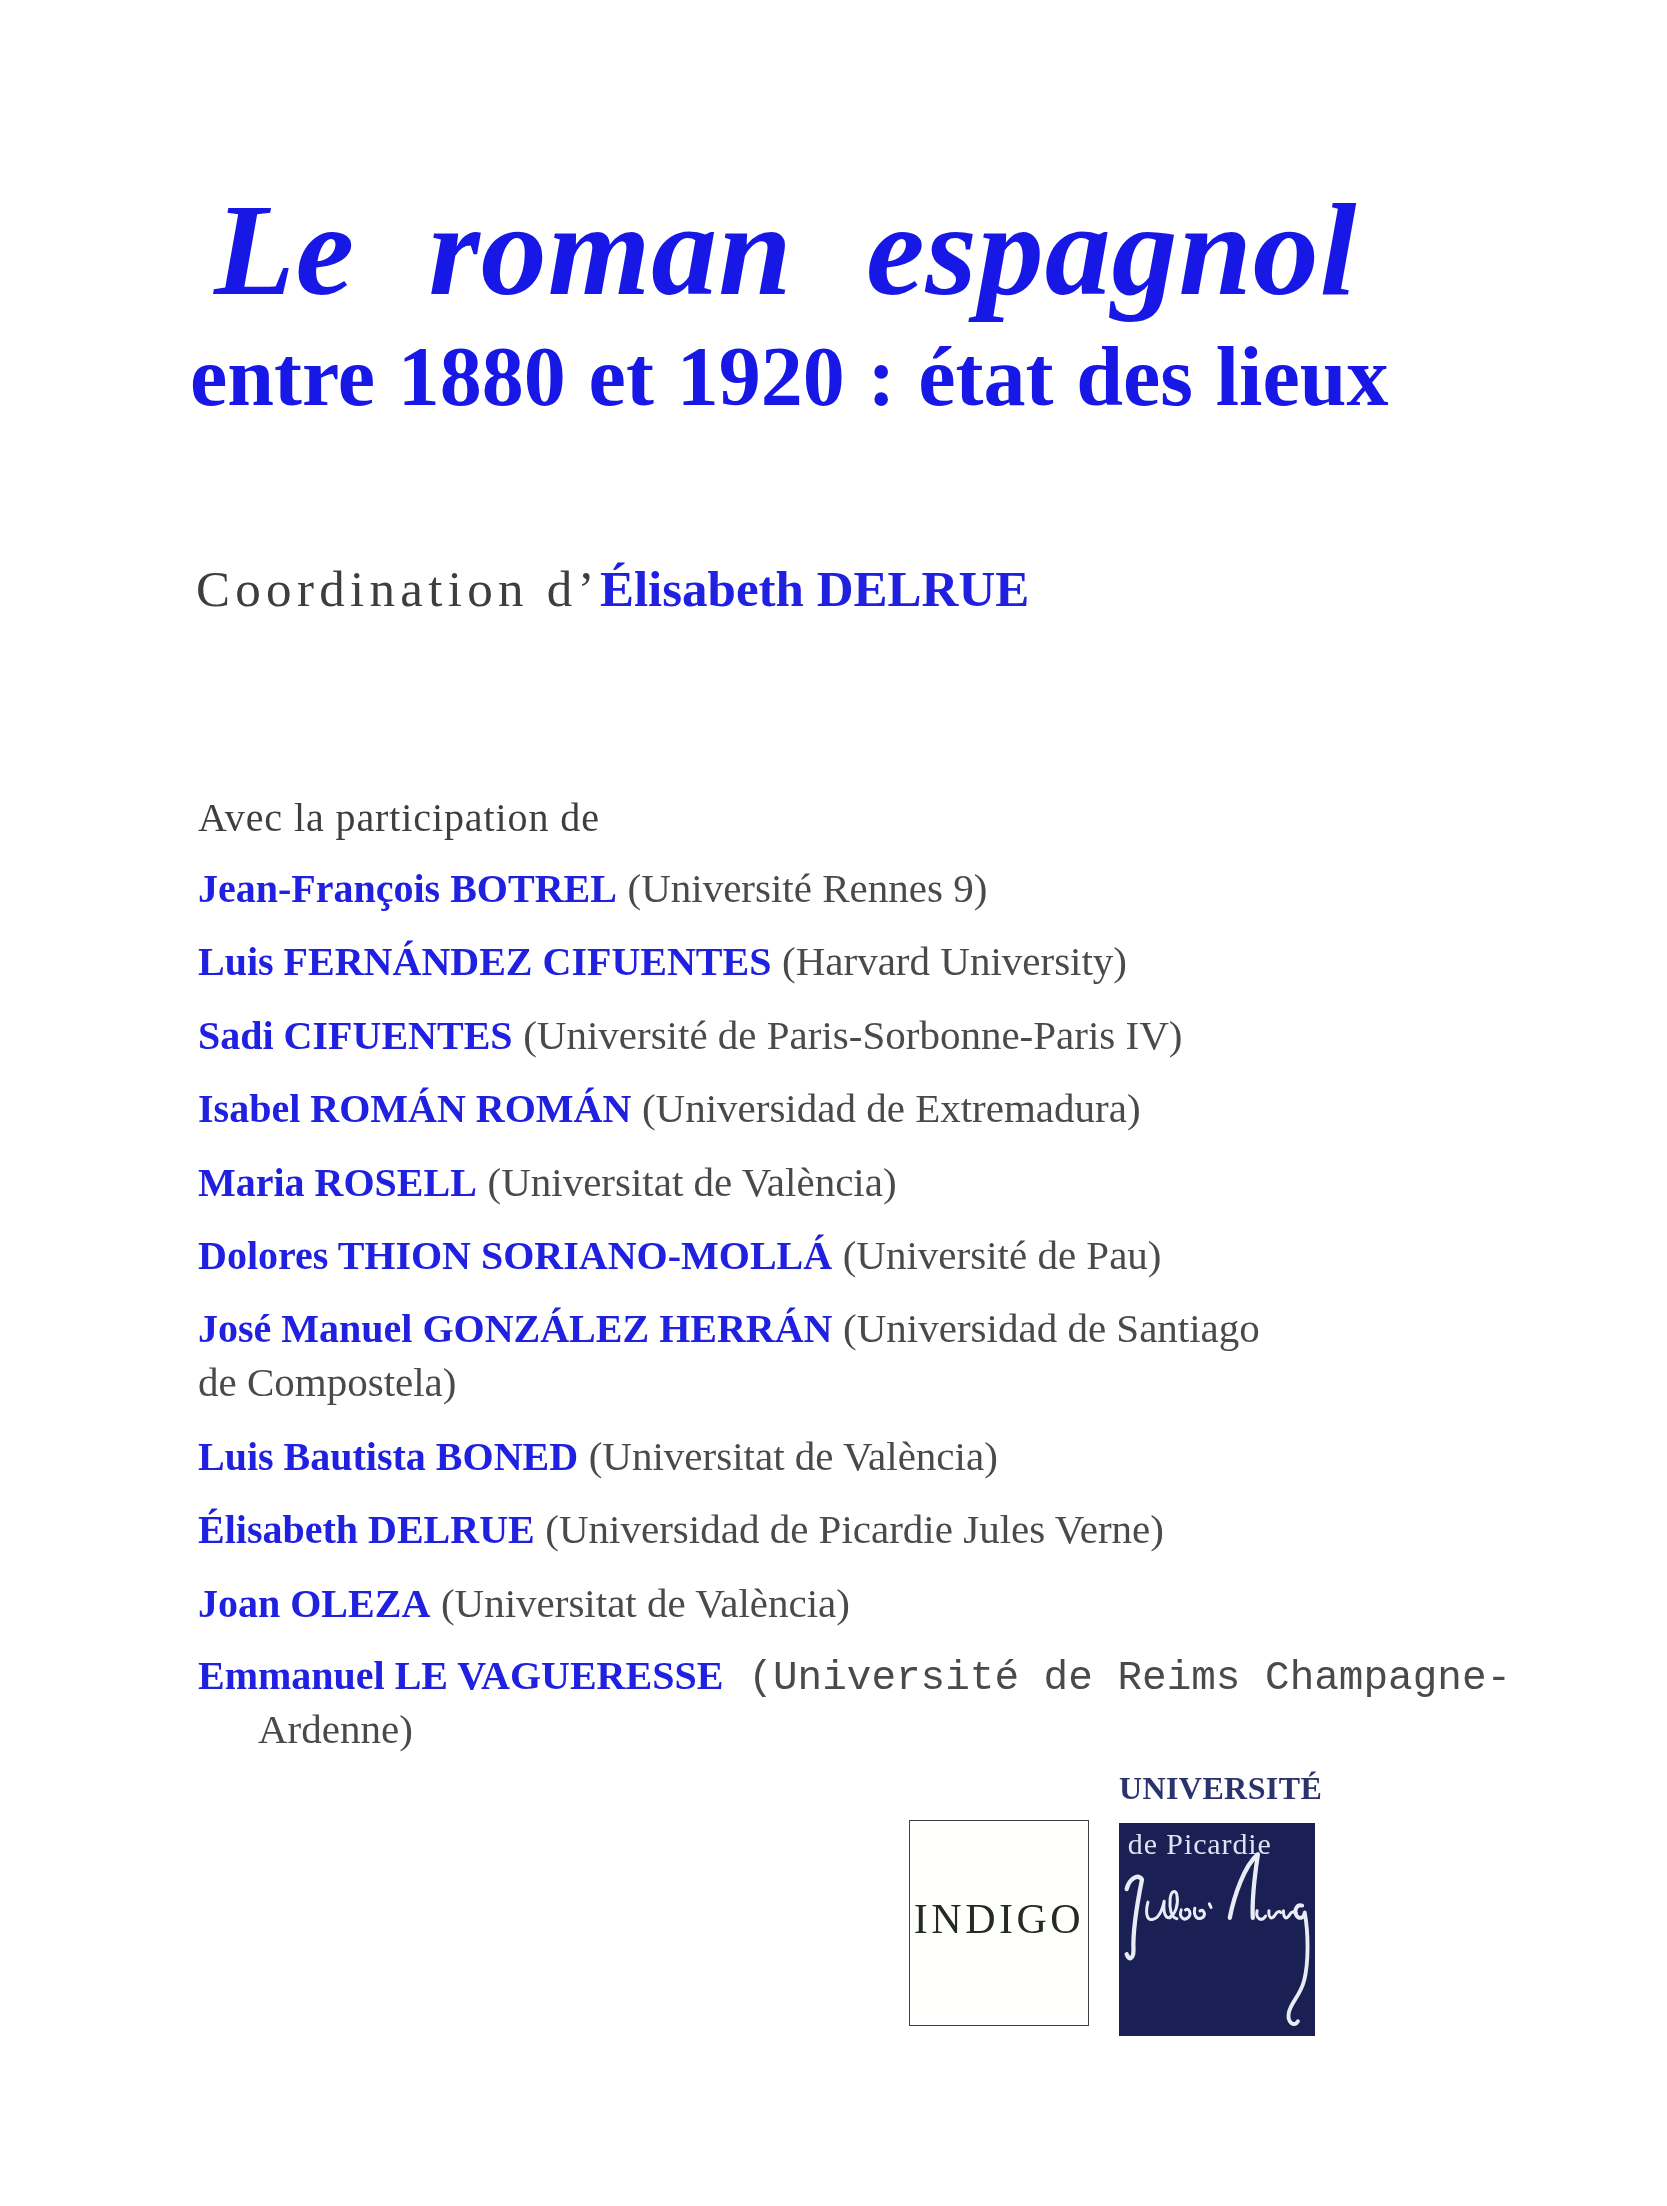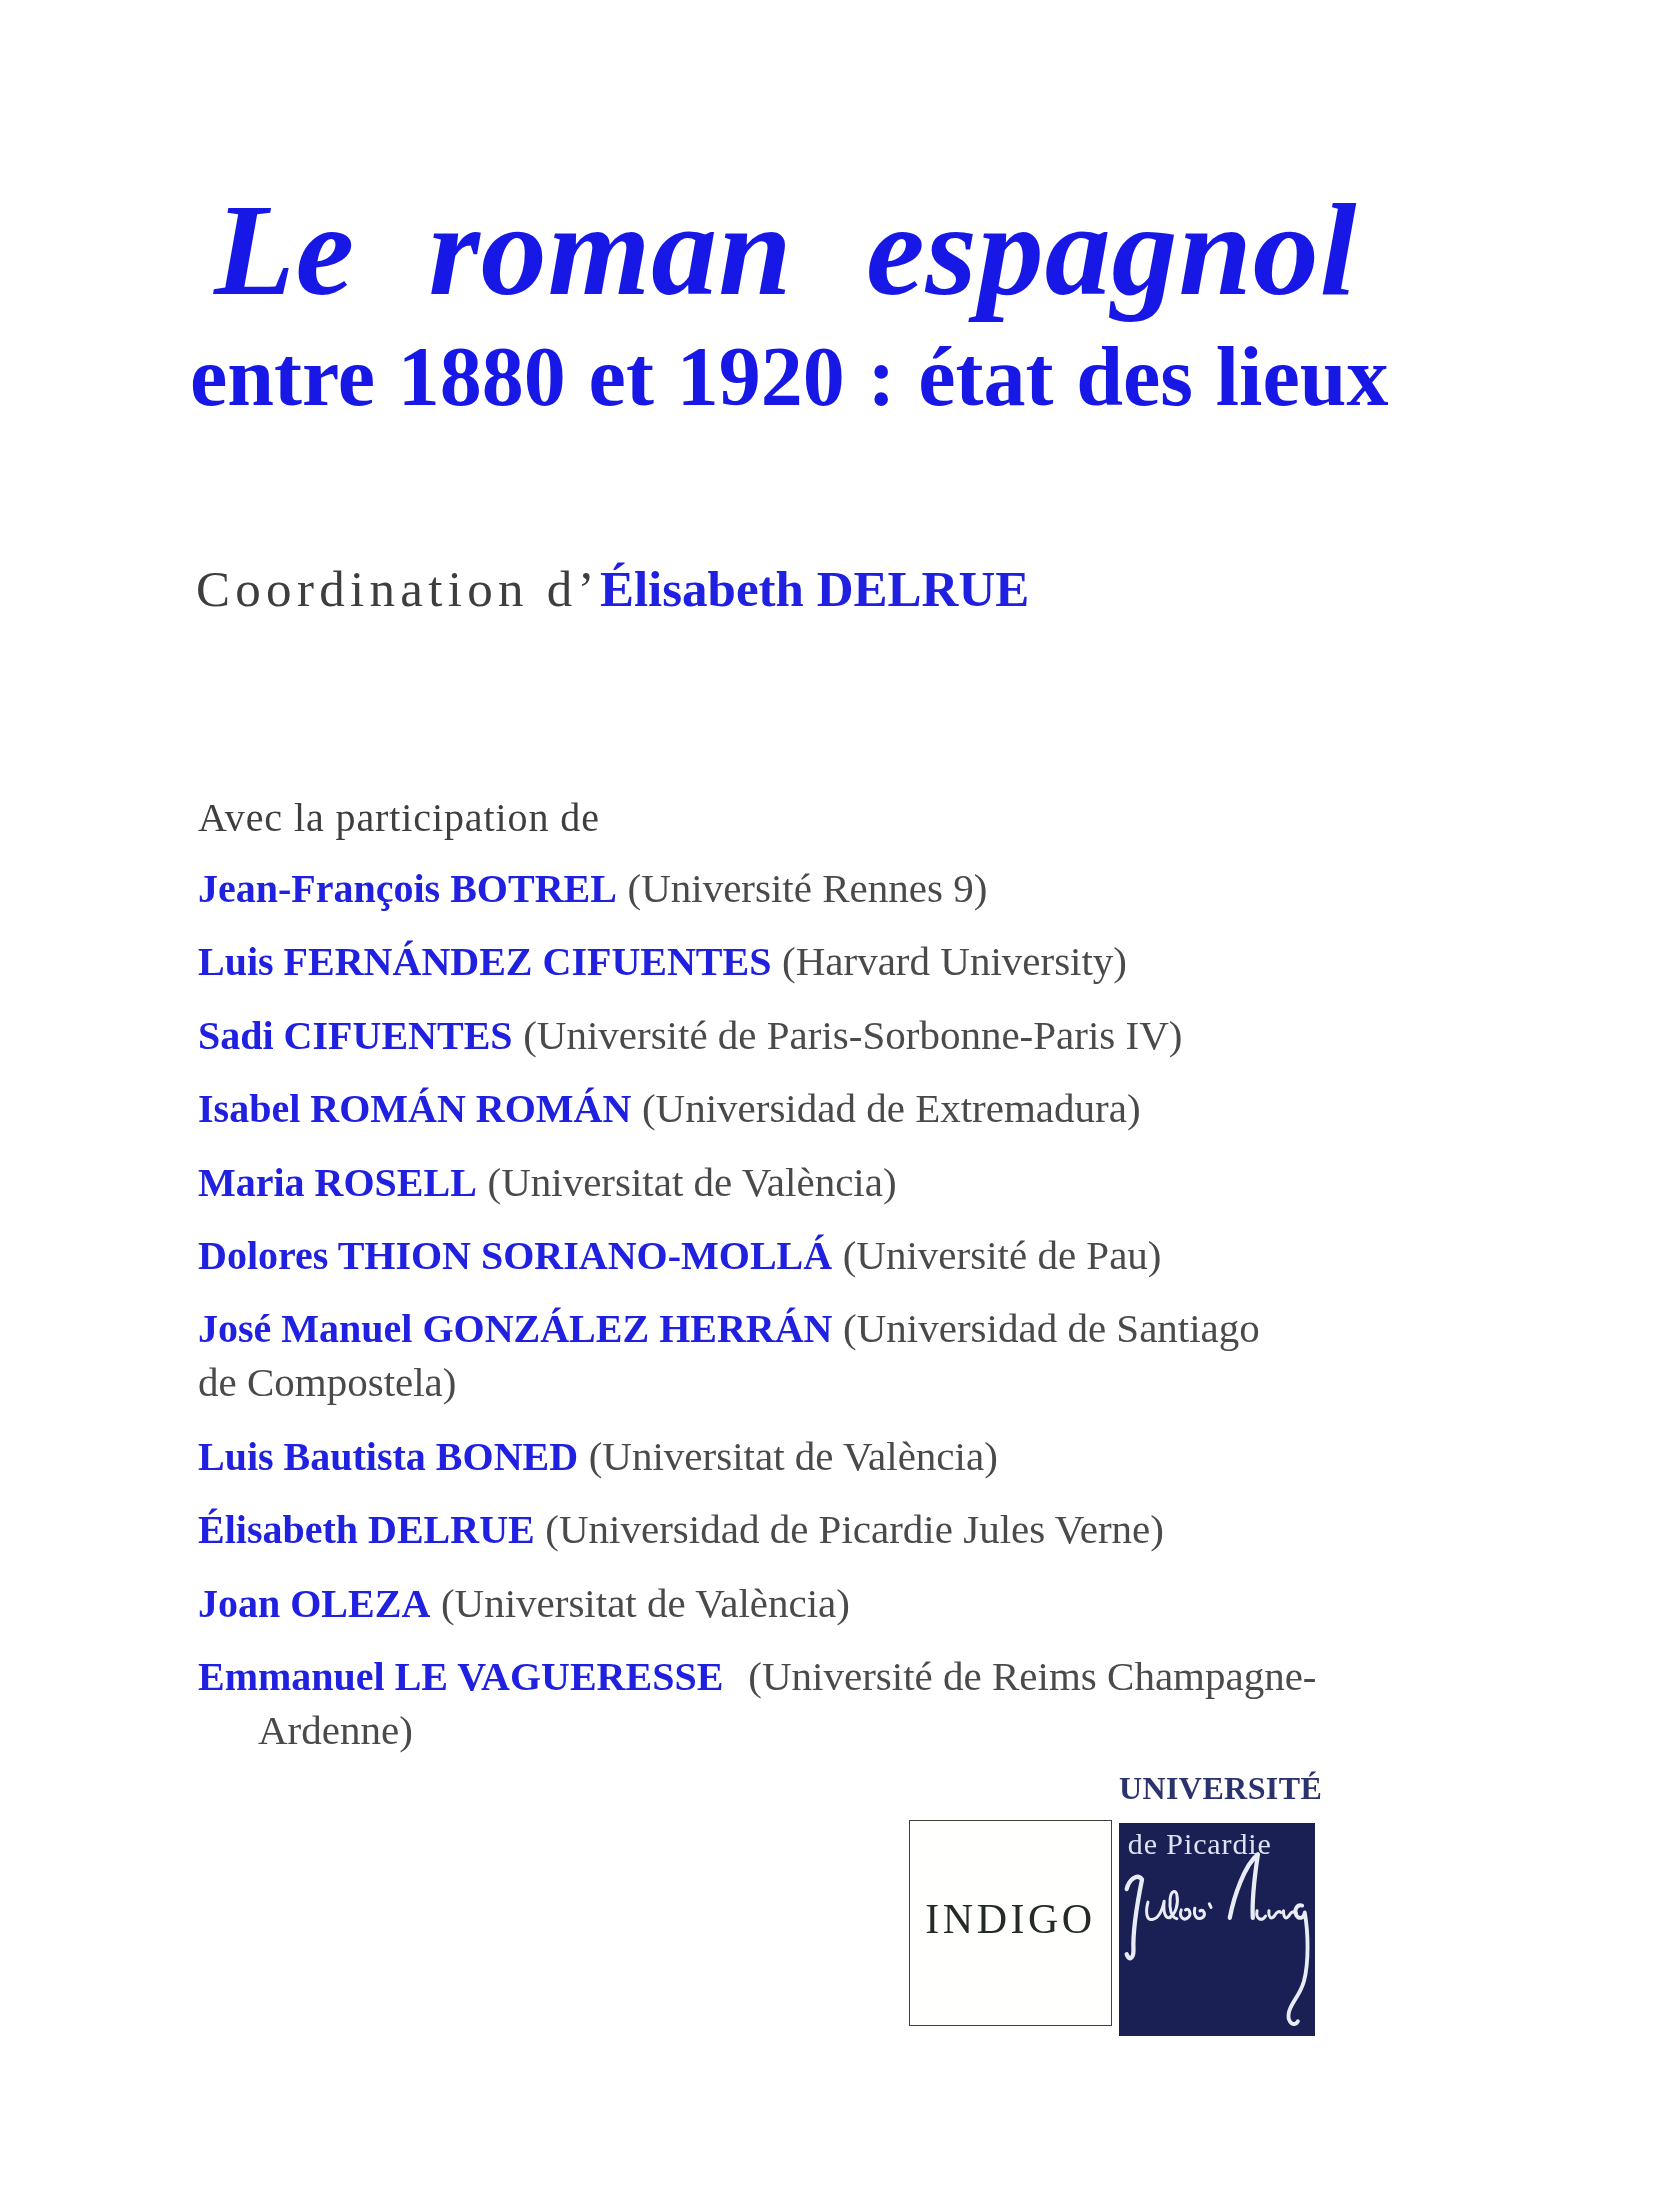--- a/index.html
+++ b/index.html
@@ -23,25 +23,25 @@
 
   .participation{position:absolute;left:198px;top:794px;margin:0;
                  font-size:40px;line-height:1.2;letter-spacing:0.9px;
                  color:var(--text-gray,#3e3e3e);}
 
   ul.contributors{position:absolute;left:198px;top:866px;right:159px;
                   margin:0;padding:0;list-style:none;}
   ul.contributors li{line-height:44px;margin:0 0 19.4px 0;white-space:nowrap;}
   .cname{font-size:40px;font-weight:bold;color:var(--name-blue,#2020e0);}
   .affil{font-size:41px;color:var(--affil-gray,#4a4a4a);margin-left:10.6px;}
-  .affil.wide-gap{margin-left:25px;}
+  .affil.wide-gap{margin-left:25px;font-family:Liberation Mono, monospace;}
   .affil-cont{font-size:41px;color:var(--affil-gray,#4a4a4a);}
   .affil-cont.indent{margin-left:60px;}
 
-  .indigo-box{position:absolute;left:909px;top:1820px;width:203px;height:206px;
+  .indigo-box{position:absolute;left:909px;top:1820px;width:180px;height:206px;
               box-sizing:border-box;border:1.8px solid var(--indigo-border,#3c4238);
               background:#fffffd;display:flex;align-items:center;justify-content:center;text-align:center;}
   .indigo-box .indigo-label{font-size:42px;letter-spacing:3.5px;
               color:var(--indigo-text,#242b24);padding-bottom:8.8px;}
 
   .upjv{position:absolute;left:1119px;top:1771px;width:156px;}
   .upjv-label{font-size:32px;font-weight:bold;line-height:35px;
               letter-spacing:0.4px;color:var(--navy-text,#2b336f);white-space:nowrap;}
   .upjv-box{position:relative;margin-top:17px;width:196px;height:213px;
             background:var(--navy-box,#1a2054);}

